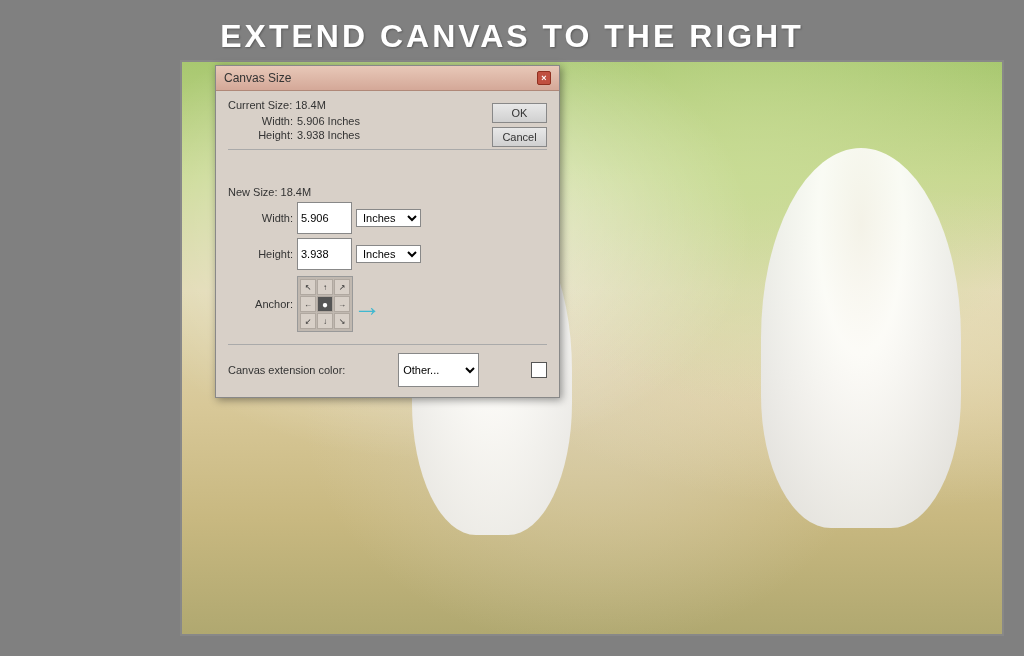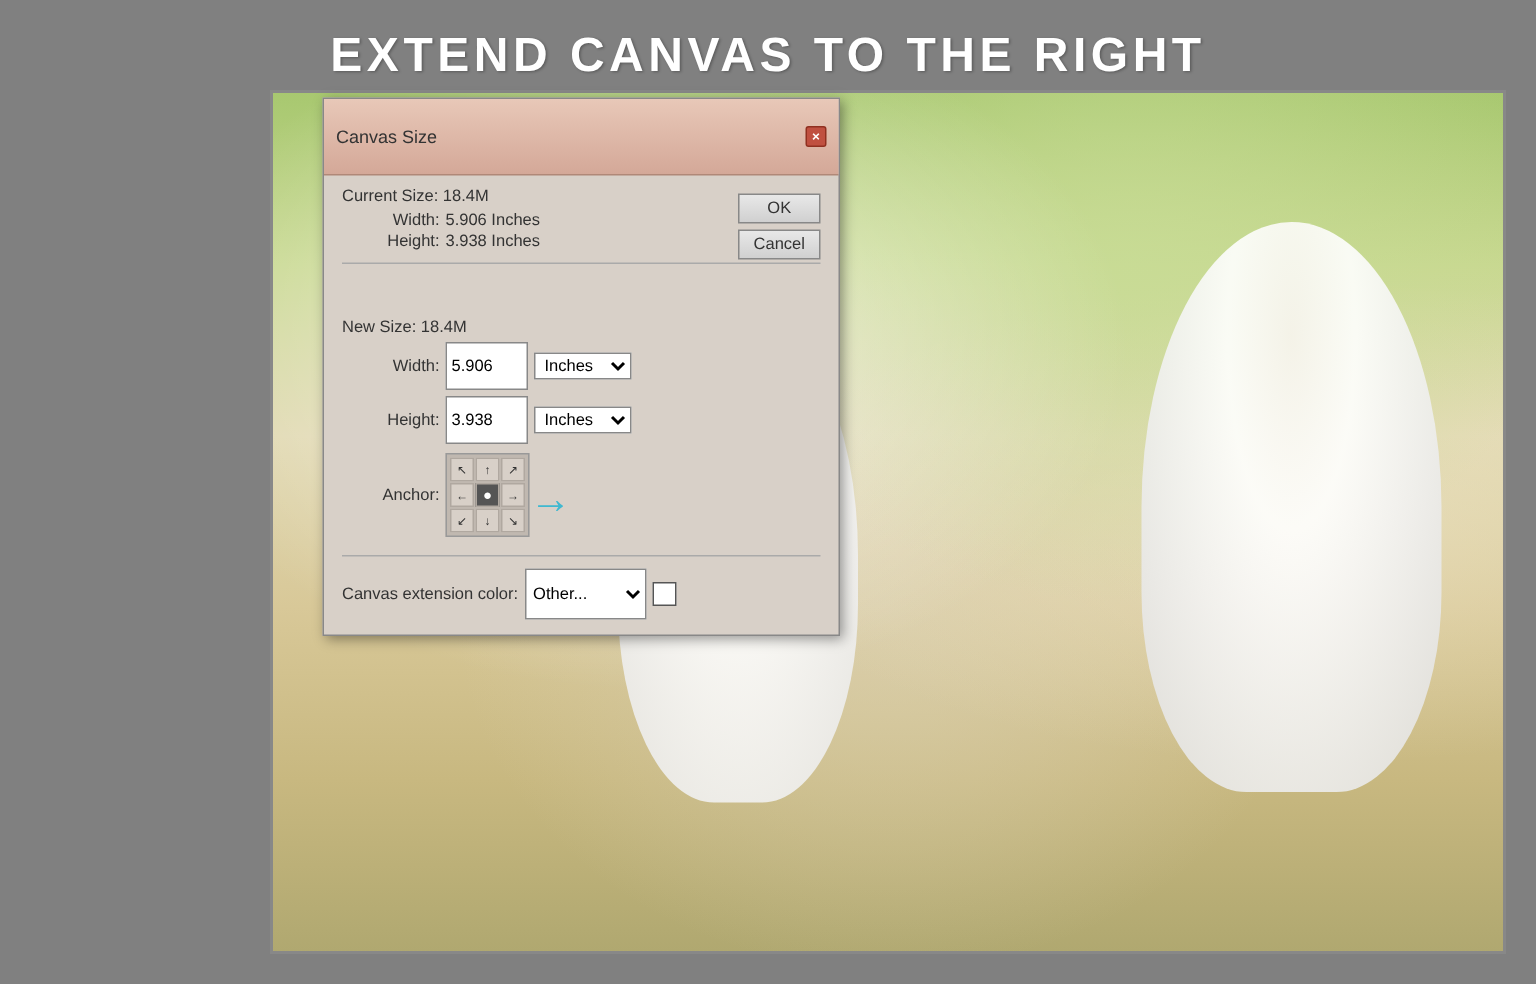--- a/index.html
+++ b/index.html
@@ -79,21 +79,21 @@
       top: 65px;
       width: 345px;
       background: #d8d0c8;
       border: 1px solid #888;
       box-shadow: 2px 2px 8px rgba(0,0,0,0.4);
       z-index: 10;
     }
 
     .dialog-titlebar {
       background: linear-gradient(to bottom, #e8c8b8 0%, #d4a898 100%);
-      padding: 18px 8px;
+      padding: 5px 8px;
       display: flex;
       justify-content: space-between;
       align-items: center;
       border-bottom: 1px solid #b08878;
     }
 
     .dialog-title {
       font-size: 12px;
       color: #333;
       font-weight: normal;
@@ -252,20 +252,21 @@
     }
 
     .anchor-cell.active {
       background: #c0b8b0;
     }
 
     .extension-row {
       display: flex;
       align-items: center;
       margin-top: 8px;
+      justify-content: space-between;
     }
 
     .extension-label {
       font-size: 11px;
       color: #333;
       margin-right: 5px;
       white-space: nowrap;
     }
 
     .extension-select {

